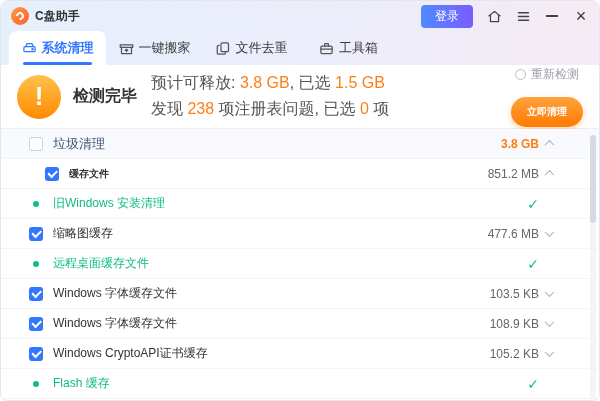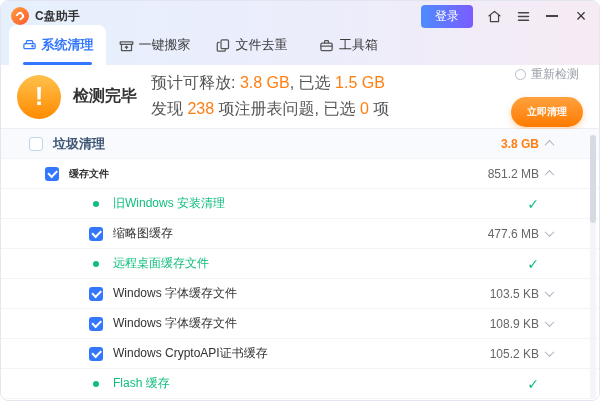--- a/index.html
+++ b/index.html
@@ -31,21 +31,21 @@
     padding:3px 14px;border-radius:4px;
     background:linear-gradient(90deg,var(--login-grad-start,#4E8BFF),var(--login-grad-end,#7A5CFF));
   }
   .tb-ico{width:16px;height:16px;display:flex;align-items:center;justify-content:center;color:#444;cursor:pointer;}
   .tb-ico svg{display:block;}
   .min-line{display:block;width:12px;border-top:2px solid #444;}
   .close-glyph{font-size:18px;line-height:16px;color:#333;}
   
   .tabbar{height:34px;display:flex;align-items:flex-end;padding:0 8px;}
   .tab{
-    width:97px;height:40px;display:flex;align-items:center;justify-content:center;gap:5px;
+    width:97px;height:34px;display:flex;align-items:center;justify-content:center;gap:5px;
     font-size:13px;color:#3a3a3a;cursor:pointer;position:relative;
   }
   .tab svg{color:#555;}
   .tab.active{background:#fff;color:var(--primary-blue,#3377FF);border-radius:8px 8px 0 0;font-weight:bold;}
   .tab.active svg{color:var(--primary-blue,#3377FF);}
   .tab.active::after{content:"";position:absolute;left:14px;right:14px;bottom:0;height:3px;border-radius:2px;background:var(--primary-blue,#3377FF);}
   
   .content{background:#fff;height:337px;position:relative;}
   .status-panel{display:flex;align-items:center;height:64px;padding:0 16px;border-bottom:1px solid #EFEFF2;}
   .warn-circle{
@@ -64,22 +64,22 @@
     border:none;cursor:pointer;color:#fff;font-size:10px;font-weight:bold;
     padding:8px 16px;border-radius:17px;
     background:linear-gradient(180deg,#FFA23E,#FF7A00);
     box-shadow:0 3px 6px rgba(255,122,0,.3);
   }
   
   .list{position:relative;}
   .row{display:flex;align-items:center;height:30px;padding-right:40px;border-bottom:1px solid #F3F4F6;}
   .row.group{padding-left:28px;background:#F8FAFD;}
   .row.section{padding-left:44px;}
-  .row.item{padding-left:88px;}
-  .g-label{font-size:13px;color:#3D5473;font-weight:bold;}
+  .row.item{padding-left:28px;}
+  .g-label{font-size:13px;color:#3D5473;font-weight:normal;}
   .s-label{font-size:10px;color:#333;font-weight:bold;}
   .i-label{font-size:12px;color:#333;}
   .i-label.green{color:var(--success-green,#0FBE7C);}
   .spacer{flex:1;}
   .size{font-size:12px;color:#666;width:74px;text-align:right;flex:none;}
   .size.orange{color:var(--accent-orange,#FF7E12);font-weight:bold;}
   .size.check{color:var(--success-green,#0FBE7C);font-size:14px;font-weight:bold;}
   
   .cb{width:14px;height:14px;border-radius:3px;flex:none;margin-right:10px;position:relative;cursor:pointer;}
   .cb.unchecked{background:#fff;border:1px solid #C3D4EE;}

